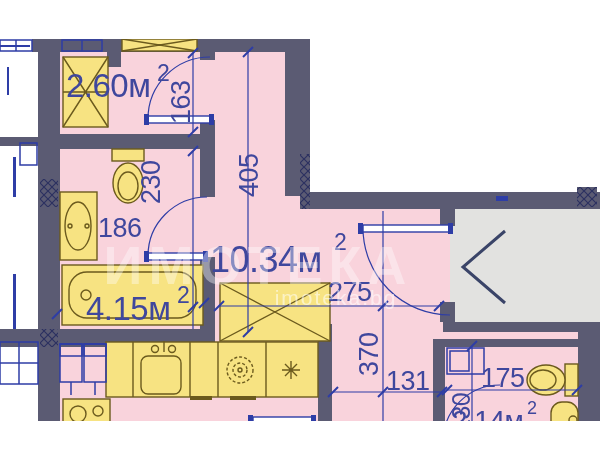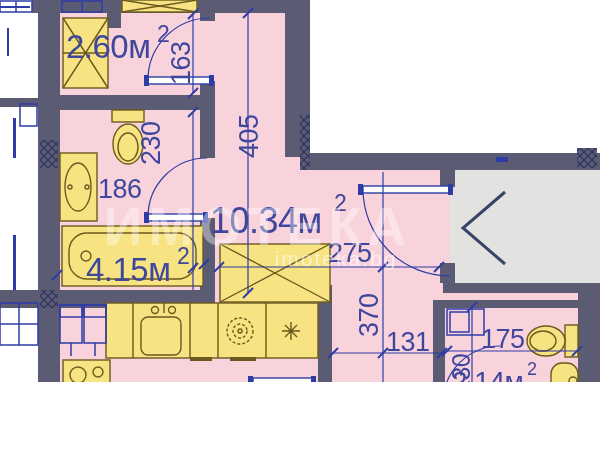--- a/index.html
+++ b/index.html
@@ -1,16 +1,16 @@
 <!DOCTYPE html>
 <html><head>
 <meta charset="utf-8">
 <style>
   html,body{margin:0;padding:0;background:#ffffff;}
-  .plan-wrap{width:600px;height:382px;position:relative;overflow:hidden;}
+  .plan-wrap{width:600px;height:382px;position:relative;overflow:hidden;margin-top:39px;}
   svg{display:block;}
   text{font-family:"Liberation Sans","DejaVu Sans",sans-serif;fill:#3f479d;letter-spacing:-0.5px;}
   .t-big{font-size:36px;}
   .t-med{font-size:33px;}
   .t-sm{font-size:28px;}
   .t-sup{font-size:23px;}
   .t-sup-s{font-size:18px;}
   .t-dim{font-size:27px;}
   .t-dim-s{font-size:25px;}
   .wm-big{font-size:54px;font-weight:bold;fill:#ffffff;opacity:.38;letter-spacing:6px;}

